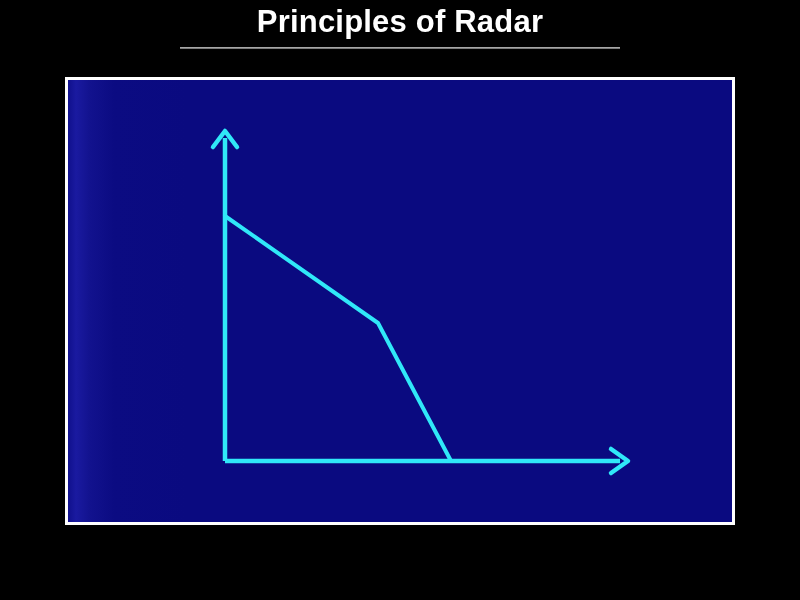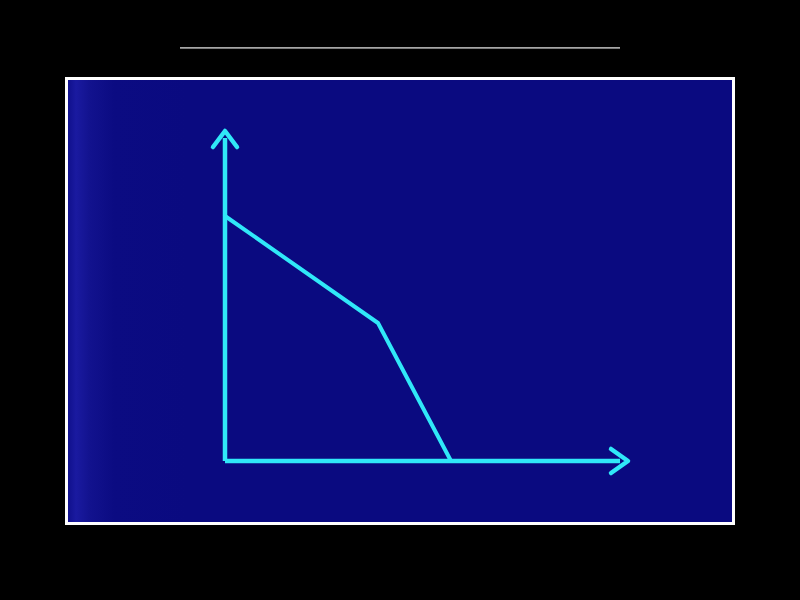--- a/index.html
+++ b/index.html
@@ -79,20 +79,23 @@
     width: 670px;
     height: 448px;
     display: block;
   }
 </style>
 </head>
 <body>
 
 <div id="slide">
 
+  <div id="title-bar">
+    <span id="slide-title">Principles of Radar</span>
+  </div>
   <div id="title-rule"></div>
 
   <div id="content-frame">
     <div id="content-inner">
 
       <svg id="chart-svg" viewBox="0 0 670 448" preserveAspectRatio="none">
 
         <line x1="157" y1="381" x2="157" y2="58" stroke="#30e8f8" stroke-width="4.5" stroke-linecap="butt"></line>
 
         <polyline points="145,67 157,51 169,67" fill="none" stroke="#30e8f8" stroke-width="4.5" stroke-linecap="round" stroke-linejoin="round"></polyline>

